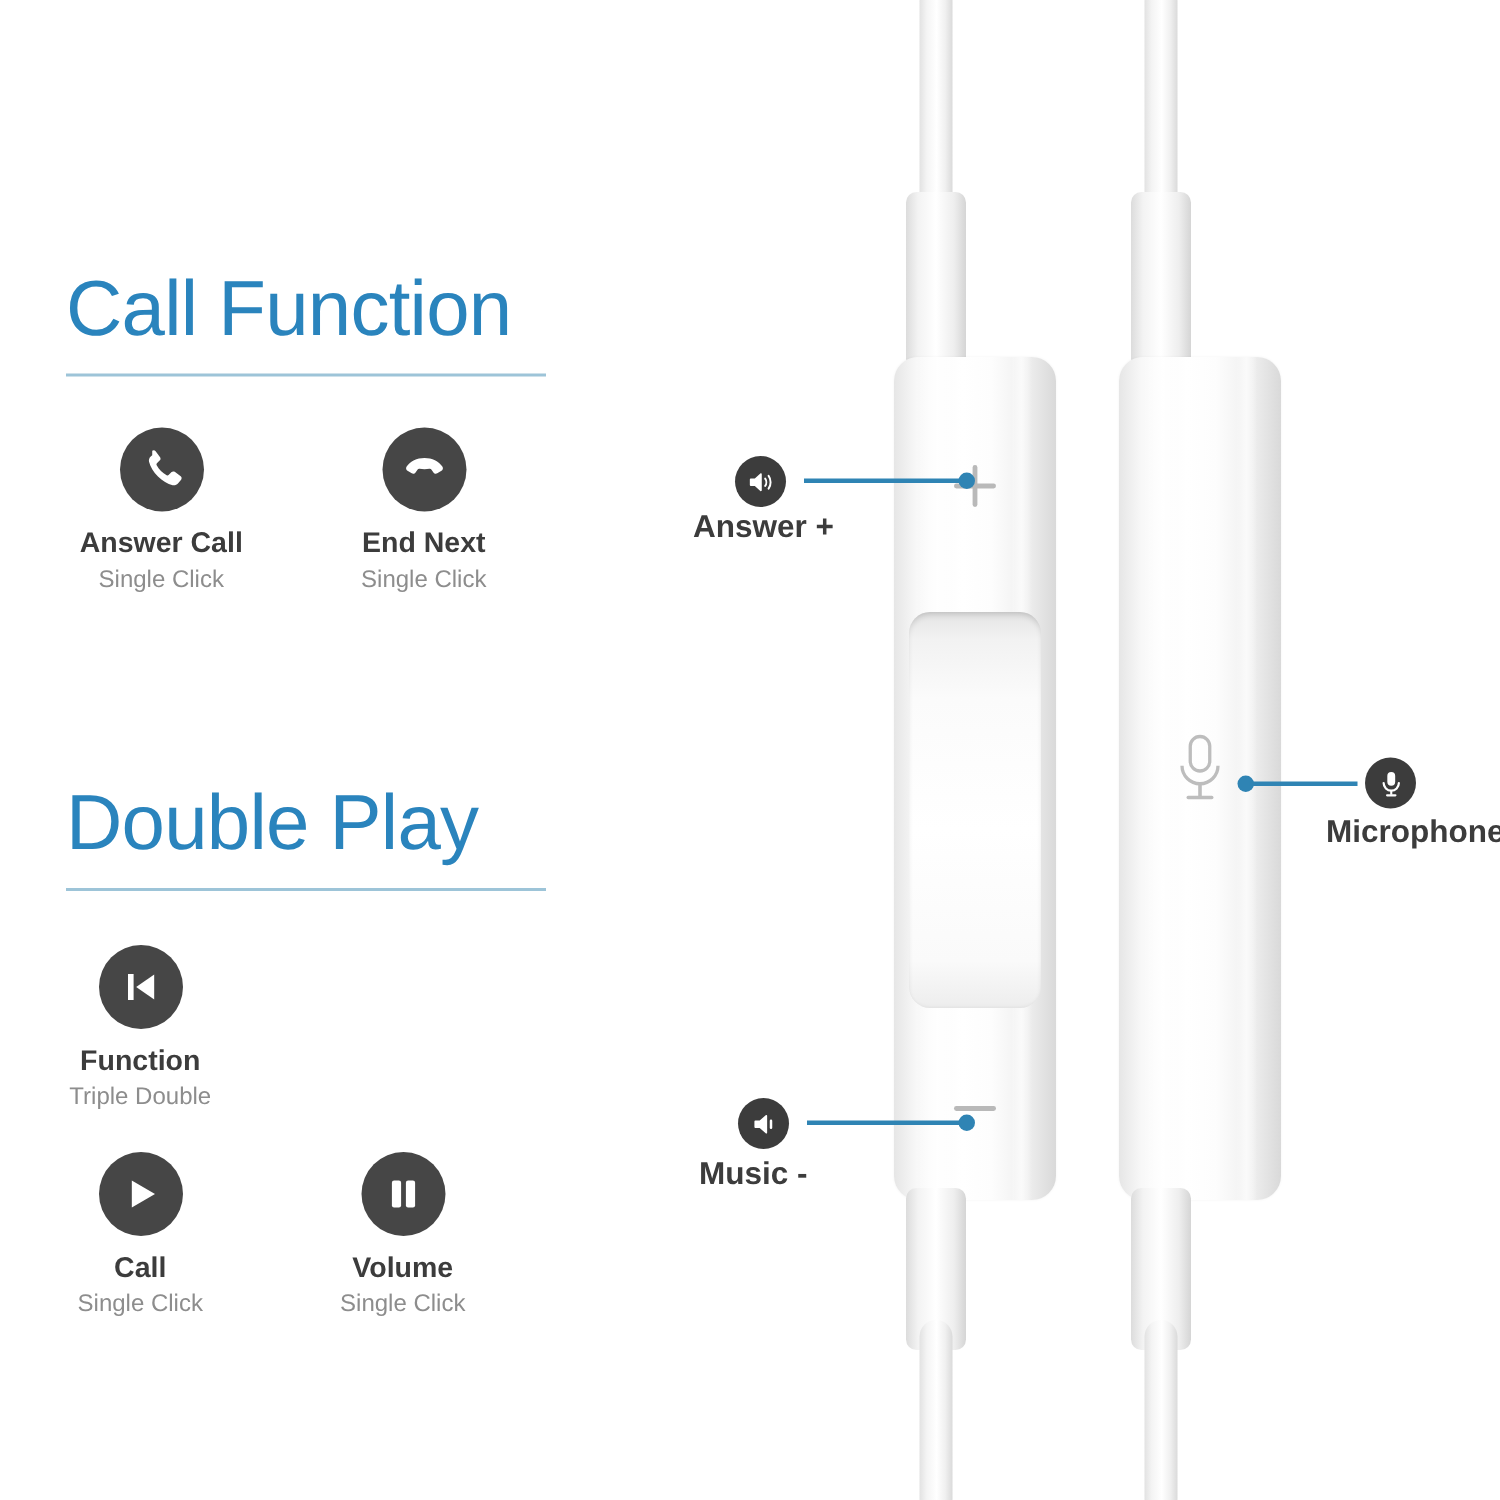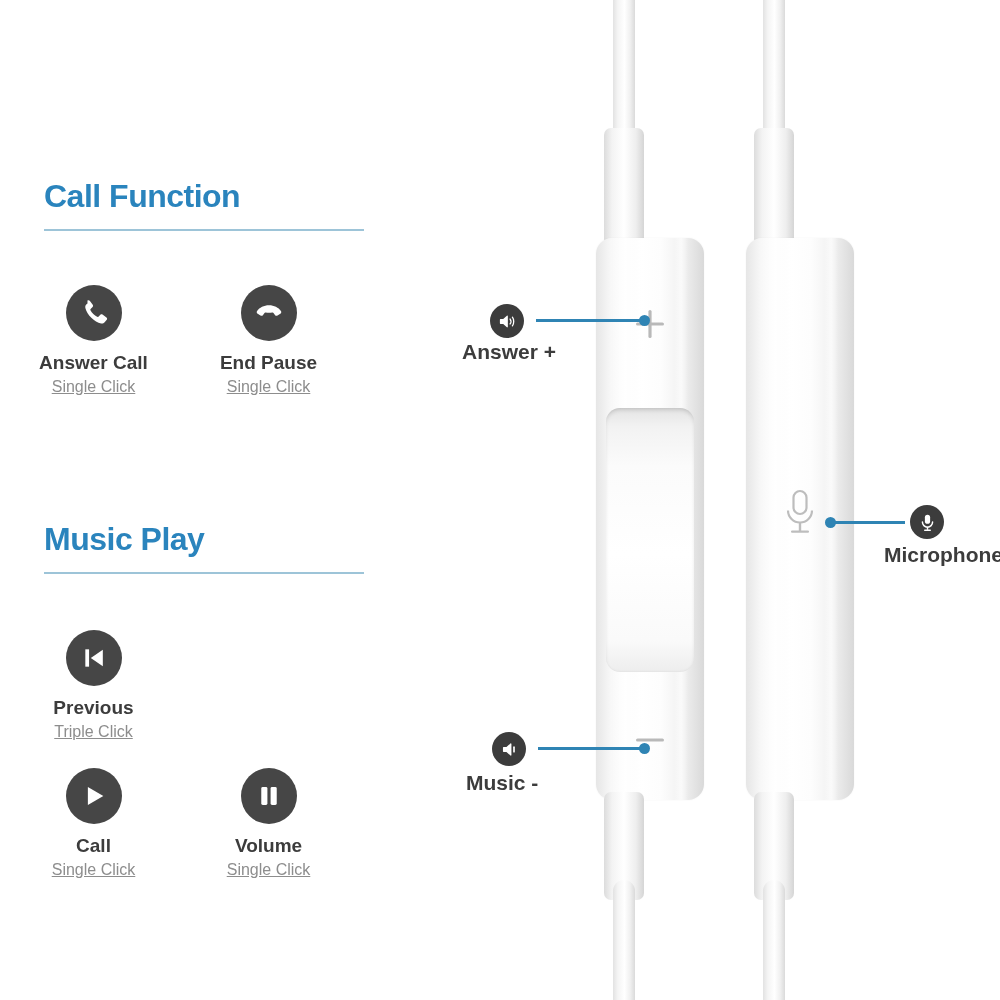--- a/index.html
+++ b/index.html
@@ -14,22 +14,22 @@
     position: relative;
     width: 1000px;
     height: 1000px;
     background: #ffffff;
     overflow: hidden;
   }
 
   
   .section { position: absolute; }
   .section-title {
-    font-size: 32px;
-    font-weight: bold;
+    font-size: 52px;
+    font-weight: normal;
     color: #2a84bd;
     letter-spacing: -0.5px;
     line-height: 1;
     white-space: nowrap;
   }
   .section-rule {
     width: 320px;
     height: 2px;
     background: #9dc4d8;
     margin-top: 17px;
@@ -59,21 +59,20 @@
     font-size: 19px;
     font-weight: bold;
     color: #3c3c3c;
     line-height: 1.1;
   }
   .feature-sub {
     margin-top: 4px;
     font-size: 16px;
     color: #8d8d8d;
     line-height: 1.1;
-    text-decoration: underline;
   }
 
   
   .photo { position: absolute; left: 430px; top: 0; width: 570px; height: 1000px; }
 
   .cable {
     position: absolute;
     width: 22px;
     border-radius: 11px;
     background: linear-gradient(to right, #e2e2e2 0%, #f4f4f4 22%, #ffffff 52%, #f0f0f0 78%, #dadada 100%);
@@ -141,59 +140,59 @@
 </head>
 <body>
 
 <div id="page">
 
   <div class="section" style="left:44px; top:180px;">
     <div class="section-title">Call Function</div>
     <div class="section-rule"></div>
   </div>
 
-  <div class="feature-grid" style="left:6px; top:285px;">
+  <div class="feature-grid" style="left:20px; top:285px;">
 
     <div class="feature">
       <div class="badge">
         <svg width="34" height="34" viewBox="0 0 24 24" aria-hidden="true">
           <path fill="#ffffff" d="M7.4 3.2c.5-.4 1.2-.3 1.6.2l2.1 2.8c.3.5.3 1.1-.1 1.5l-1.4 1.4c-.2.2-.3.6-.1.9.5 1 1.2 1.9 2 2.7.8.8 1.7 1.5 2.7 2 .3.2.7.1.9-.1l1.4-1.4c.4-.4 1-.4 1.5-.1l2.8 2.1c.5.4.6 1.1.2 1.6l-1.5 1.8c-.6.7-1.6 1-2.5.8-2.4-.6-4.8-2-6.9-4.1C7.9 13.2 6.5 10.8 5.9 8.4c-.2-.9.1-1.9.8-2.5l.7-.6z"></path>
         </svg>
       </div>
       <div class="feature-name">Answer Call</div>
       <div class="feature-sub">Single Click</div>
     </div>
 
     <div class="feature">
       <div class="badge">
         <svg width="34" height="34" viewBox="0 0 24 24" aria-hidden="true">
           <path fill="#ffffff" d="M12 6.6c-3.6 0-6.7 1.6-8.4 4 -.5.7-.3 1.6.4 2l2 1.2c.6.4 1.4.2 1.8-.4l.9-1.3c.2-.3.6-.5 1-.4 .7.1 1.5.2 2.3.2s1.6-.1 2.3-.2c.4-.1.8.1 1 .4l.9 1.3c.4.6 1.2.8 1.8.4l2-1.2c.7-.4.9-1.3.4-2C18.7 8.2 15.6 6.6 12 6.6z"></path>
         </svg>
       </div>
-      <div class="feature-name">End Pause</div>
+      <div class="feature-name">End Next</div>
       <div class="feature-sub">Single Click</div>
     </div>
   </div>
 
   <div class="section" style="left:44px; top:523px;">
-    <div class="section-title">Music Play</div>
+    <div class="section-title">Double Play</div>
     <div class="section-rule"></div>
   </div>
 
   <div class="feature-grid" style="left:6px; top:630px;">
 
     <div class="feature">
       <div class="badge">
         <svg width="32" height="32" viewBox="0 0 24 24" aria-hidden="true">
           <rect x="5.5" y="5.5" width="2.8" height="13" fill="#ffffff"></rect>
           <path fill="#ffffff" d="M18.6 5.8v12.4L9.6 12z"></path>
         </svg>
       </div>
-      <div class="feature-name">Previous</div>
-      <div class="feature-sub">Triple Click</div>
+      <div class="feature-name">Function</div>
+      <div class="feature-sub">Triple Double</div>
     </div>
 
   </div>
 
   <div class="feature-grid" style="left:6px; top:768px;">
 
     <div class="feature">
       <div class="badge">
         <svg width="32" height="32" viewBox="0 0 24 24" aria-hidden="true">
           <path fill="#ffffff" d="M7.4 5.2v13.6L19 12z"></path>

